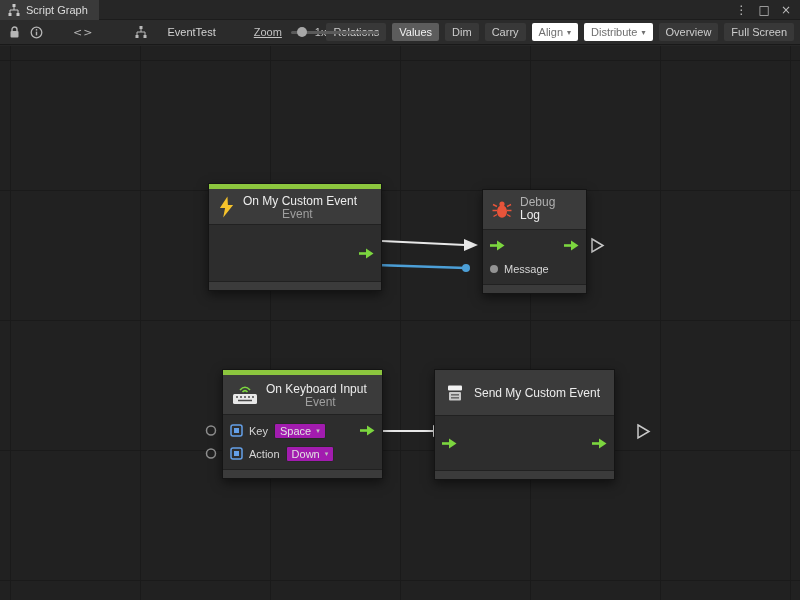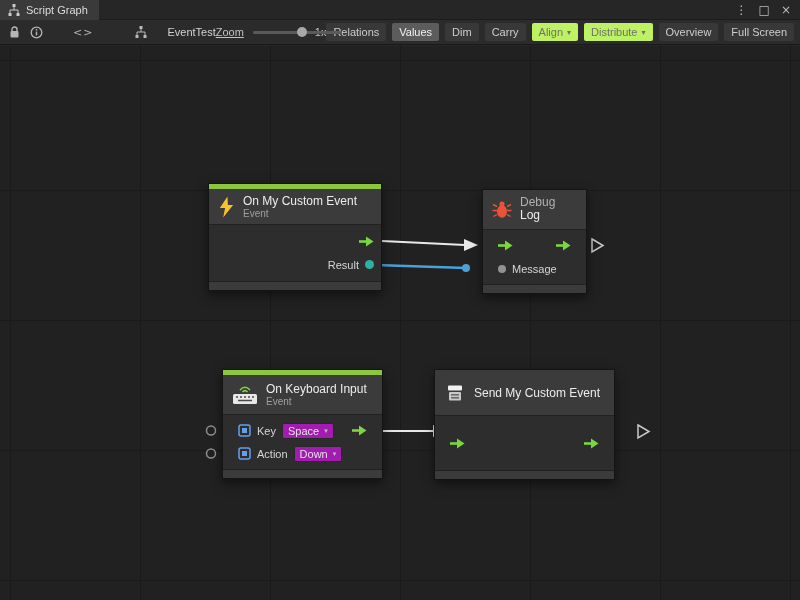--- a/index.html
+++ b/index.html
@@ -15,51 +15,51 @@
   .wincontrols { margin-left:auto; display:flex; align-items:center; gap:3px; padding-right:5px; color:#bdbdbd; font-size:12px; }
   .wincontrols span { padding:0 4px; cursor:default; }
 
   
   .toolbar { height:25px; background:#2b2b2b; border-bottom:1px solid #191919; display:flex; align-items:center; padding:0 4px; font-size:11px; color:#c8c8c8; }
   .ticon { display:flex; align-items:center; justify-content:center; }
   .lock { margin-left:5px; }
   .info { margin-left:10px; }
   .code { margin-left:30px; color:#b5b5b5; font-size:11px; letter-spacing:1px; }
   .graphref { margin-left:42px; display:flex; align-items:center; gap:20px; color:#d2d2d2; }
-  .zoomlabel { color:#c2c2c2;text-decoration:underline; }
+  .zoomlabel { margin-left:38px; color:#c2c2c2;text-decoration:underline; }
   .slider { margin-left:9px; position:relative; width:88px; height:12px; }
   .slider .track { position:absolute; top:5px; left:0; width:88px; height:3px; background:#5a5a5a; border-radius:2px; }
   .slider .thumb { position:absolute; top:1px; right:1px; width:10px; height:10px; border-radius:50%; background:#a8a8a8; }
   .zoomval { margin-left:7px; color:#c2c2c2; }
   .btns { margin-left:auto; display:flex; align-items:center; gap:6px; padding-right:2px; }
   .tbtn { background:#383838; color:#cdcdcd; padding:3px 7px; border-radius:2px; display:flex; align-items:center; gap:4px; white-space:nowrap; cursor:default; }
   .tbtn.active { background:#5c5c5c; color:#f2f2f2; }
-  .tbtn.disabled { background:#bef264; color:#6f6f6f; }
+  .tbtn.disabled { background:#ffffff; color:#6f6f6f; }
   .tbtn .caret { font-size:8px; }
 
   
   .canvas { position:absolute; top:46px; left:0; width:800px; height:554px;
     background-color:#212121;
     background-image:
       linear-gradient(to right, #1a1a1a 1px, transparent 1px),
       linear-gradient(to bottom, #1a1a1a 1px, transparent 1px);
     background-size:130px 130px;
     background-position:10px 14px; }
   .wires { position:absolute; top:0; left:0; pointer-events:none; }
 
   
   .node { position:absolute; display:flex; flex-direction:column; background:#2d2d2d;
     border:1px solid #141414; box-shadow:0 4px 10px rgba(0,0,0,.5); font-size:11px; color:#d6d6d6; }
   .greenbar { height:5px; background:#8CC63E; flex:none; }
   .nhead { background:#3b3b3b; border-bottom:1px solid #212121; display:flex; align-items:center; gap:8px; padding:0 9px; flex:none; }
   .titles { display:flex; flex-direction:column; justify-content:center; }
   .t1 { font-size:12px; color:#ececec; line-height:14px; }
-  .t2 { font-size:10px; color:#9f9f9f; line-height:12px; }
+  .t2 { font-size:12px; color:#9f9f9f; line-height:12px;margin-left:39px; }
   .tsmall { font-size:12px; color:#b0b0b0; line-height:11px; }
-  .nbody { flex:1; padding:4px 8px; display:flex; flex-direction:column; justify-content:center; }
+  .nbody { flex:1; padding:4px 0; display:flex; flex-direction:column; justify-content:center; }
   .nbody.p5 { padding:5px 0; }
   .prow { height:23px; display:flex; align-items:center; gap:6px; padding:0 7px; }
   .sp { flex:1; }
   .nfoot { height:9px; background:#3b3b3b; border-top:1px solid #212121; flex:none; }
   .dot { width:9px; height:9px; border-radius:50%; flex:none; }
   .dot.teal { background:#2DB1A4; }
   .dot.gray { width:8px; height:8px; background:#939393; }
   .arrow { display:block; flex:none; }
   .dropdown { display:inline-flex; align-items:center; gap:5px; background:#a21caf; border:1px solid #282828;
     border-radius:2px; padding:0 5px; height:16px; font-size:11px; color:#e2e2e2; cursor:default; }
@@ -173,25 +173,20 @@
         </div>
       </div>
       <div class="nbody p5">
         <div class="prow">
           <span class="sp"></span>
           <svg class="arrow" width="15" height="11" viewBox="0 0 15 11">
             <rect x="0" y="4.2" width="8" height="2.6" fill="#7CD63F"></rect>
             <polygon points="7,0.5 14.5,5.5 7,10.5" fill="#7CD63F"></polygon>
           </svg>
         </div>
-        <div class="prow">
-          <span class="sp"></span>
-          <span class="plabel">Result</span>
-          <span class="dot teal"></span>
-        </div>
       </div>
       <div class="nfoot"></div>
     </div>
 
     <div class="node" style="left:482px;top:143px;width:105px;height:105px">
       <div class="nhead" style="height:40px">
         <svg width="20" height="19" viewBox="0 0 20 18">
           <path d="M5 6 L1 4 M5 10 H0.5 M5 14 L1.5 16 M15 6 L19 4 M15 10 H19.5 M15 14 L18.5 16" stroke="#E8543A" stroke-width="1.4" fill="none"></path>
           <circle cx="10" cy="3.6" r="2.6" fill="#E8543A"></circle>
           <ellipse cx="10" cy="11" rx="5" ry="6.2" fill="#E8543A"></ellipse>

